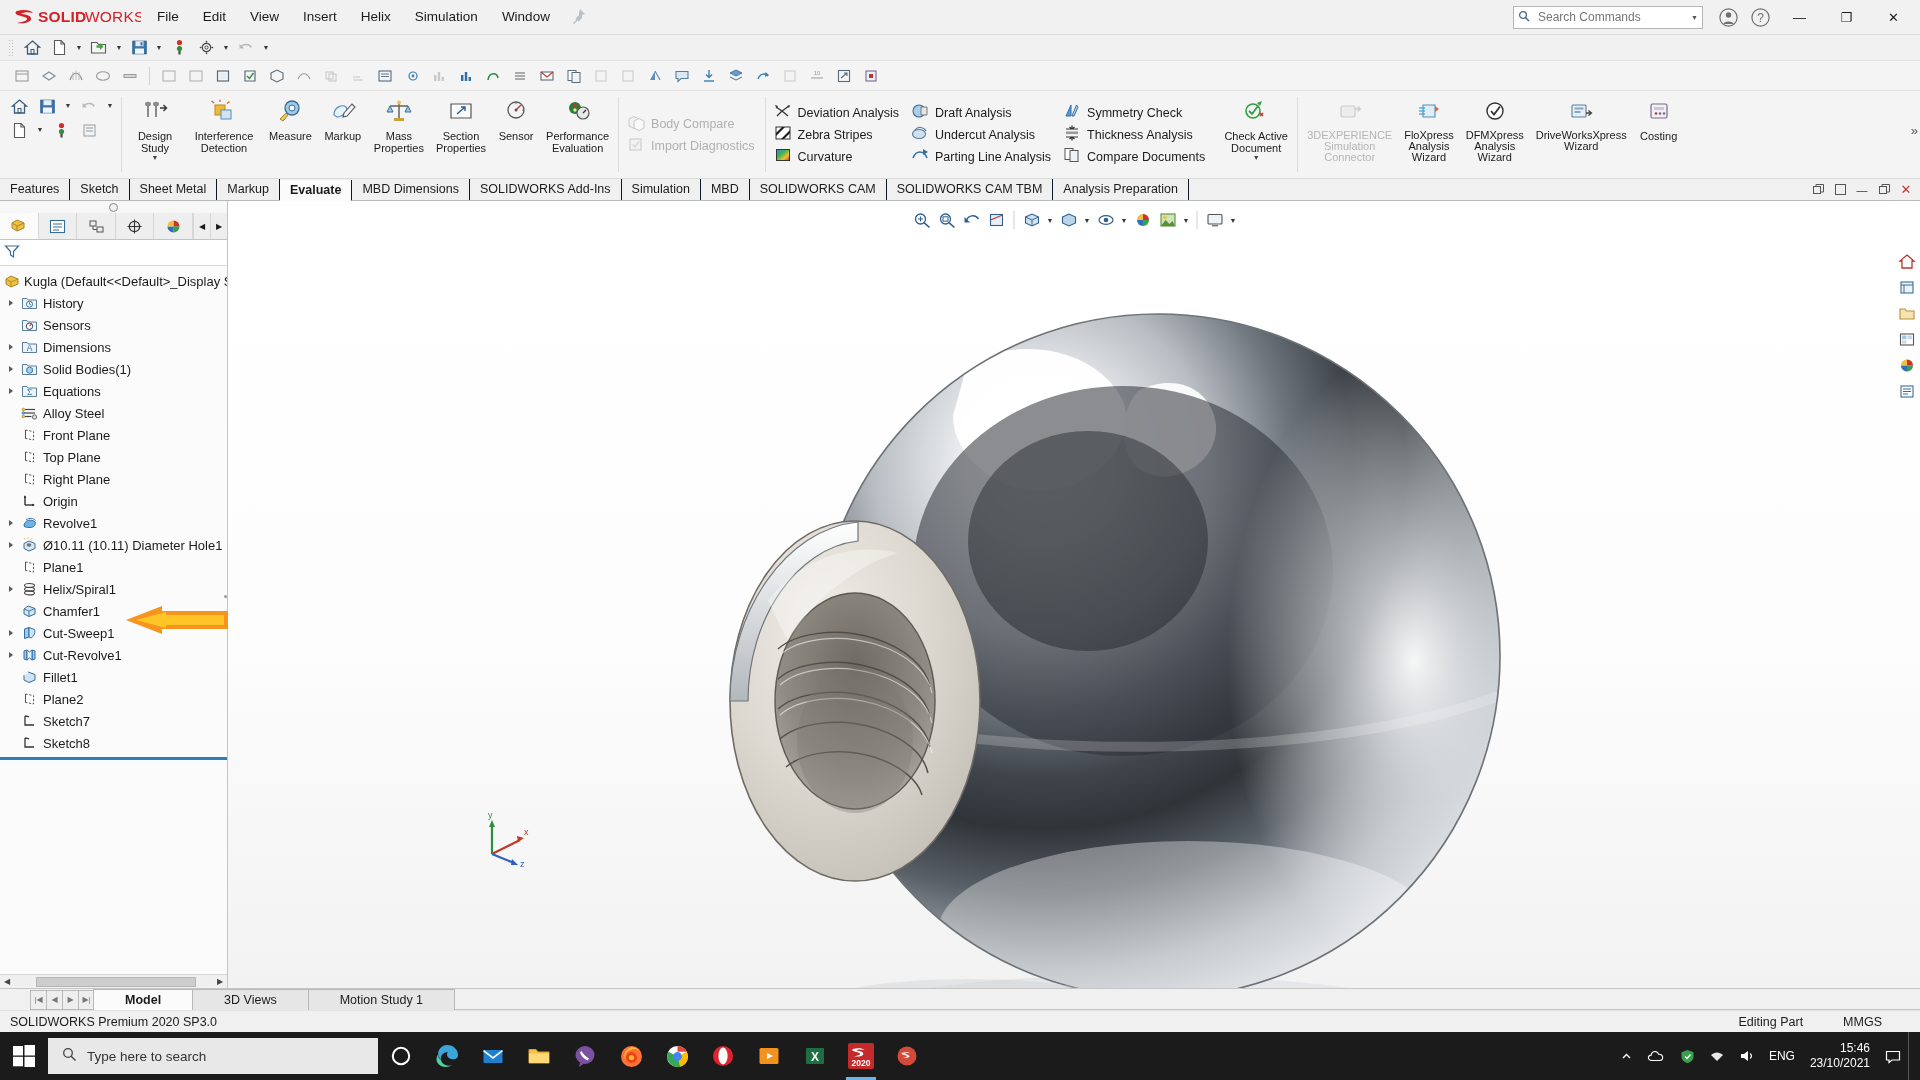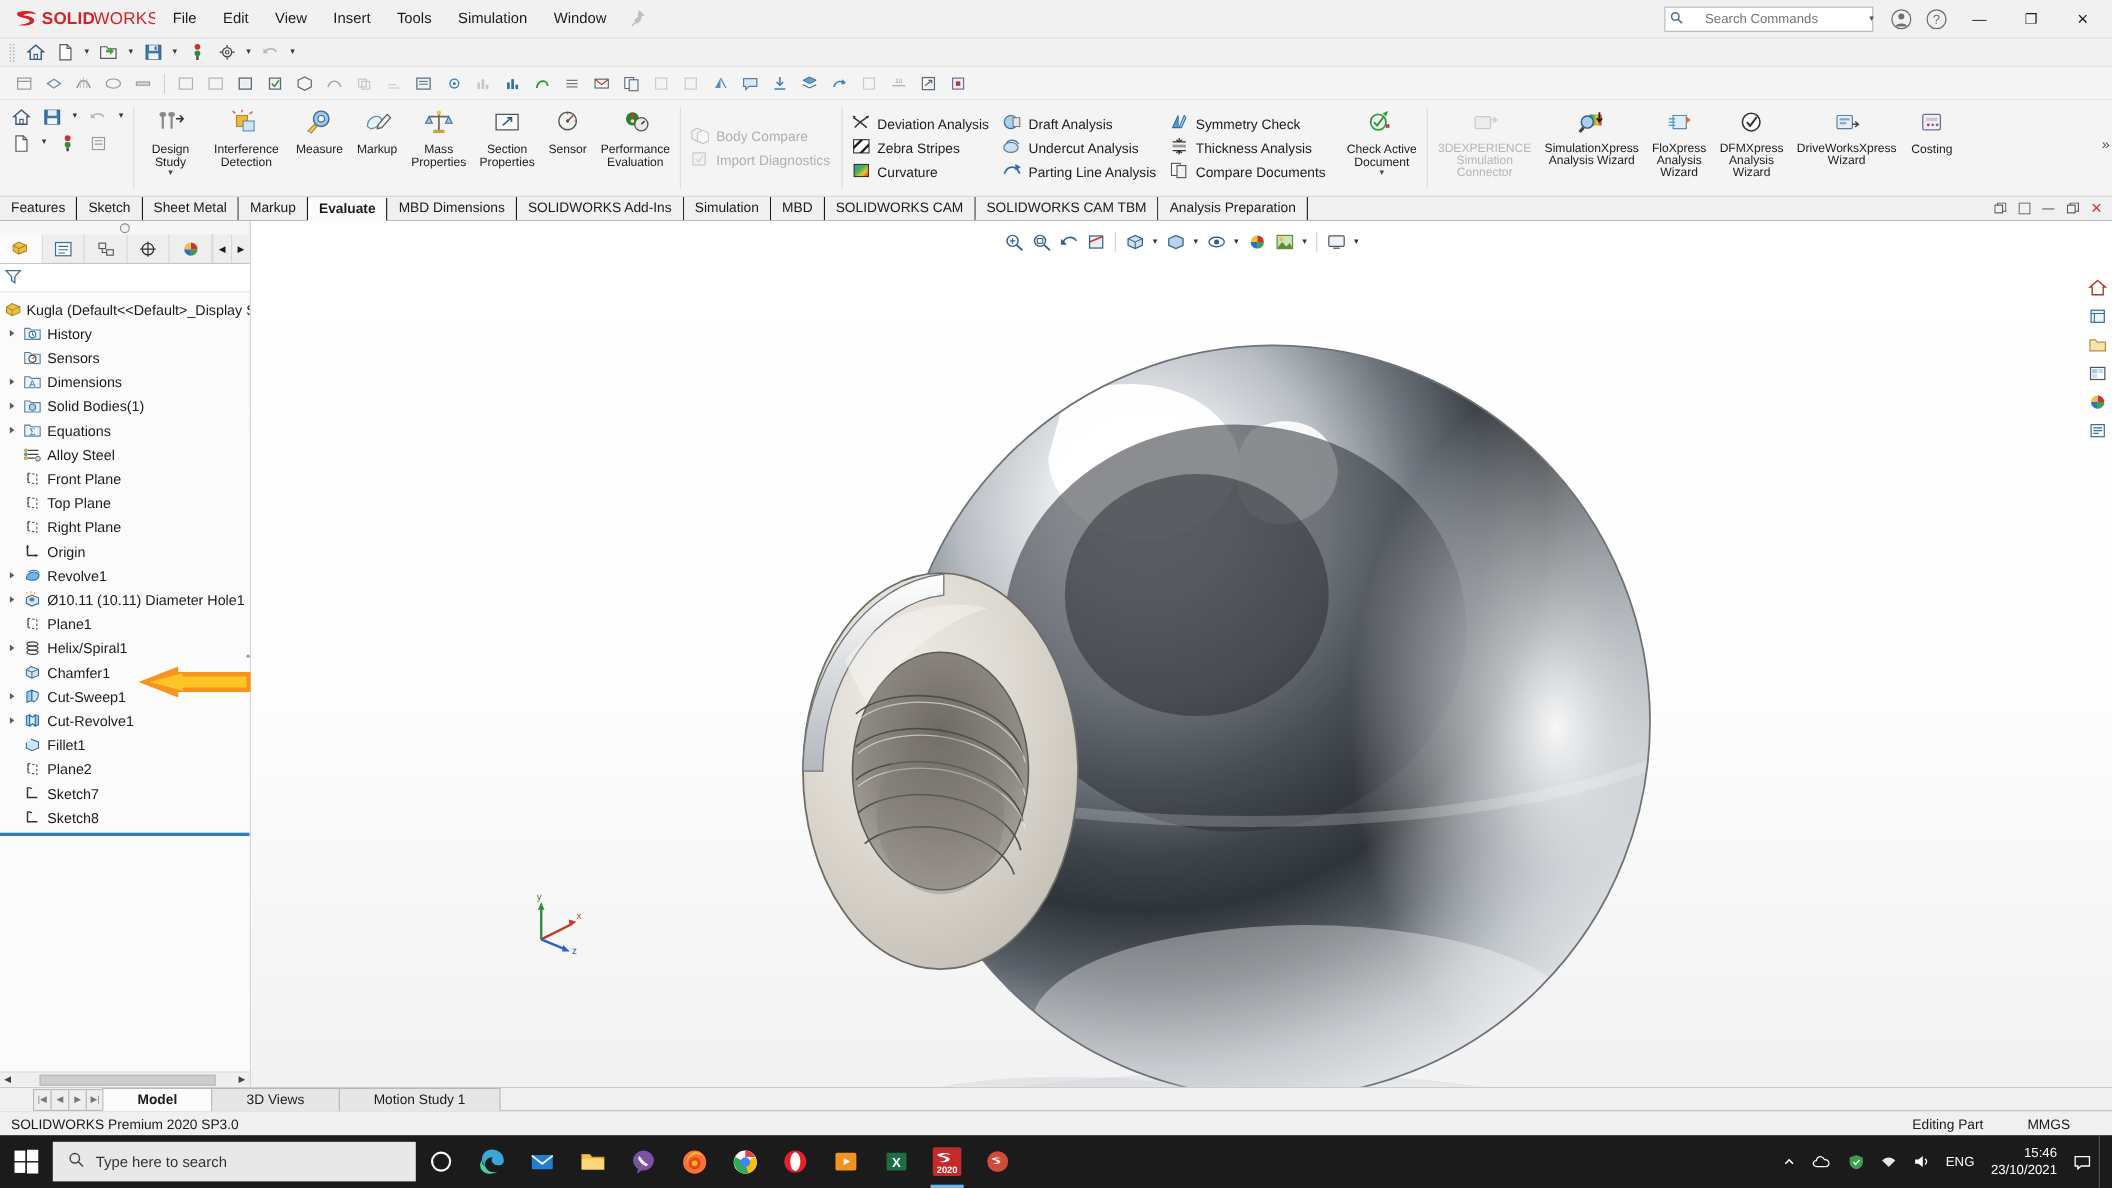--- a/index.html
+++ b/index.html
@@ -24,21 +24,21 @@
   .menuitem {
     padding:0 12px; height:26px; line-height:26px; font-size:13.5px; color:#1b1b1b; cursor:default;
   }
   .pin-icon { margin-left:8px; opacity:.55; }
   .doctitle {
     position:absolute; left:0; right:0; text-align:center; font-size:13.5px; pointer-events:none;
   }
   .tb-right { margin-left:auto; display:flex; align-items:center; padding-right:4px; gap:2px; }
   .searchbox {
     width:190px; height:23px; background:#fff; border:1px solid #b5b5b5;
-    display:flex; align-items:center; padding:0 4px; gap:20px; margin-right:8px;
+    display:flex; align-items:center; padding:0 4px; gap:8px; margin-right:8px;
   }
   .searchbox input {
     border:0; outline:0; font-size:12px; font-family:inherit; color:#555; width:128px; background:transparent;
   }
   .ic-btn { width:30px; height:26px; display:flex; align-items:center; justify-content:center; cursor:default; }
   .wbtn { width:45px; height:34px; display:flex; align-items:center; justify-content:center; cursor:default; font-size:13px;}
 
   
   .qatbar {
     height:26px; background:#f1f1f1; border-bottom:1px solid #e2e2e2;
@@ -187,21 +187,21 @@
         <path d="M4 4 C10 2, 18 3, 20 6 C16 5, 10 5, 8 7 C11 7, 17 8, 18 11 C19 15, 12 17, 4 16 C9 15, 15 14, 14 11.5 C13 9.5, 5 9, 3 7 C2 5.5, 2.5 4.5, 4 4 Z" fill="#d42027"></path>
         <text x="25" y="15" font-family="Liberation Sans, sans-serif" font-size="15.5" font-weight="bold" fill="#d42027" letter-spacing="0.2">SOLID</text>
         <text x="72" y="15" font-family="Liberation Sans, sans-serif" font-size="15.5" fill="#d42027" letter-spacing="0.2">WORKS</text>
       </svg>
     </div>
     <div class="menubar">
       <div class="menuitem">File</div>
       <div class="menuitem">Edit</div>
       <div class="menuitem">View</div>
       <div class="menuitem">Insert</div>
-      <div class="menuitem">Tools</div>
+      <div class="menuitem">Helix</div>
       <div class="menuitem">Simulation</div>
       <div class="menuitem">Window</div>
       <div class="pin-icon">
         <svg width="16" height="16" viewBox="0 0 16 16">
             <path d="M10 1 L15 6 L12 7 L12 10 L8.5 13.5 L7.5 12.5 L4 16 L3 15 L6.5 11.5 L5.5 10.5 L9 7 L9 4 Z" fill="#8a9aa8"></path>
           </svg>
       </div>
     </div>
     <div class="tb-right">
       <div class="searchbox">
@@ -795,40 +795,20 @@
           <svg width="28" height="24" viewBox="0 0 28 24">
               <rect x="5" y="6" width="14" height="11" rx="1.5" fill="#ececec" stroke="#cbcbcb" stroke-width="1.2"></rect>
               <path d="M19 9 L24 9 M21.5 6.5 L24.5 9 L21.5 11.5" fill="none" stroke="#cbcbcb" stroke-width="1.3"></path>
             </svg>
         </div>
         <div class="lbl" style="white-space:pre-line;line-height:11px;">3DEXPERIENCE
 Simulation
 Connector</div>
       </div>
 
-      <div class="big" style="min-width:96px;">
-        <div class="gl">
-          <svg width="30" height="24" viewBox="0 0 30 24">
-            <defs>
-                <linearGradient id="rnb" x1="0" y1="0" x2="1" y2="0">
-                  <stop offset="0" stop-color="#2f6fd0"></stop>
-                  <stop offset=".3" stop-color="#3fb34f"></stop>
-                  <stop offset=".6" stop-color="#f2c12e"></stop>
-                  <stop offset="1" stop-color="#d03030"></stop>
-                </linearGradient>
-              </defs>
-            <path d="M13 4 L24 4 L24 14 L13 14 Z" fill="url(#rnb)"></path>
-            <circle cx="11" cy="11" r="5.5" fill="#a9cfea" stroke="#2f5f8f" stroke-width="1.3"></circle>
-            <path d="M6.5 15 L3 19 L5 21 L8.5 17 Z" fill="#444"></path>
-            <path d="M22 2 L22 10 M19.5 7.5 L22 10.5 L24.5 7.5" fill="none" stroke="#222" stroke-width="1.6"></path>
-          </svg>
-        </div>
-        <div class="lbl" style="white-space:pre-line;line-height:11px;">SimulationXpress
-Analysis Wizard</div>
-      </div>
 
       <div class="big" style="min-width:56px;">
         <div class="gl">
           <svg width="28" height="24" viewBox="0 0 28 24">
             <path d="M8 5 L20 5 L20 17 L8 17 Z" fill="#dfeef7" stroke="#5a8cb5" stroke-width="1.1"></path>
             <g stroke="#3a9fd0" stroke-width="1.2">
                 <line x1="4" y1="8" x2="10" y2="8"></line>
                 <line x1="4" y1="11" x2="10" y2="11"></line>
                 <line x1="4" y1="14" x2="10" y2="14"></line>
               </g>

